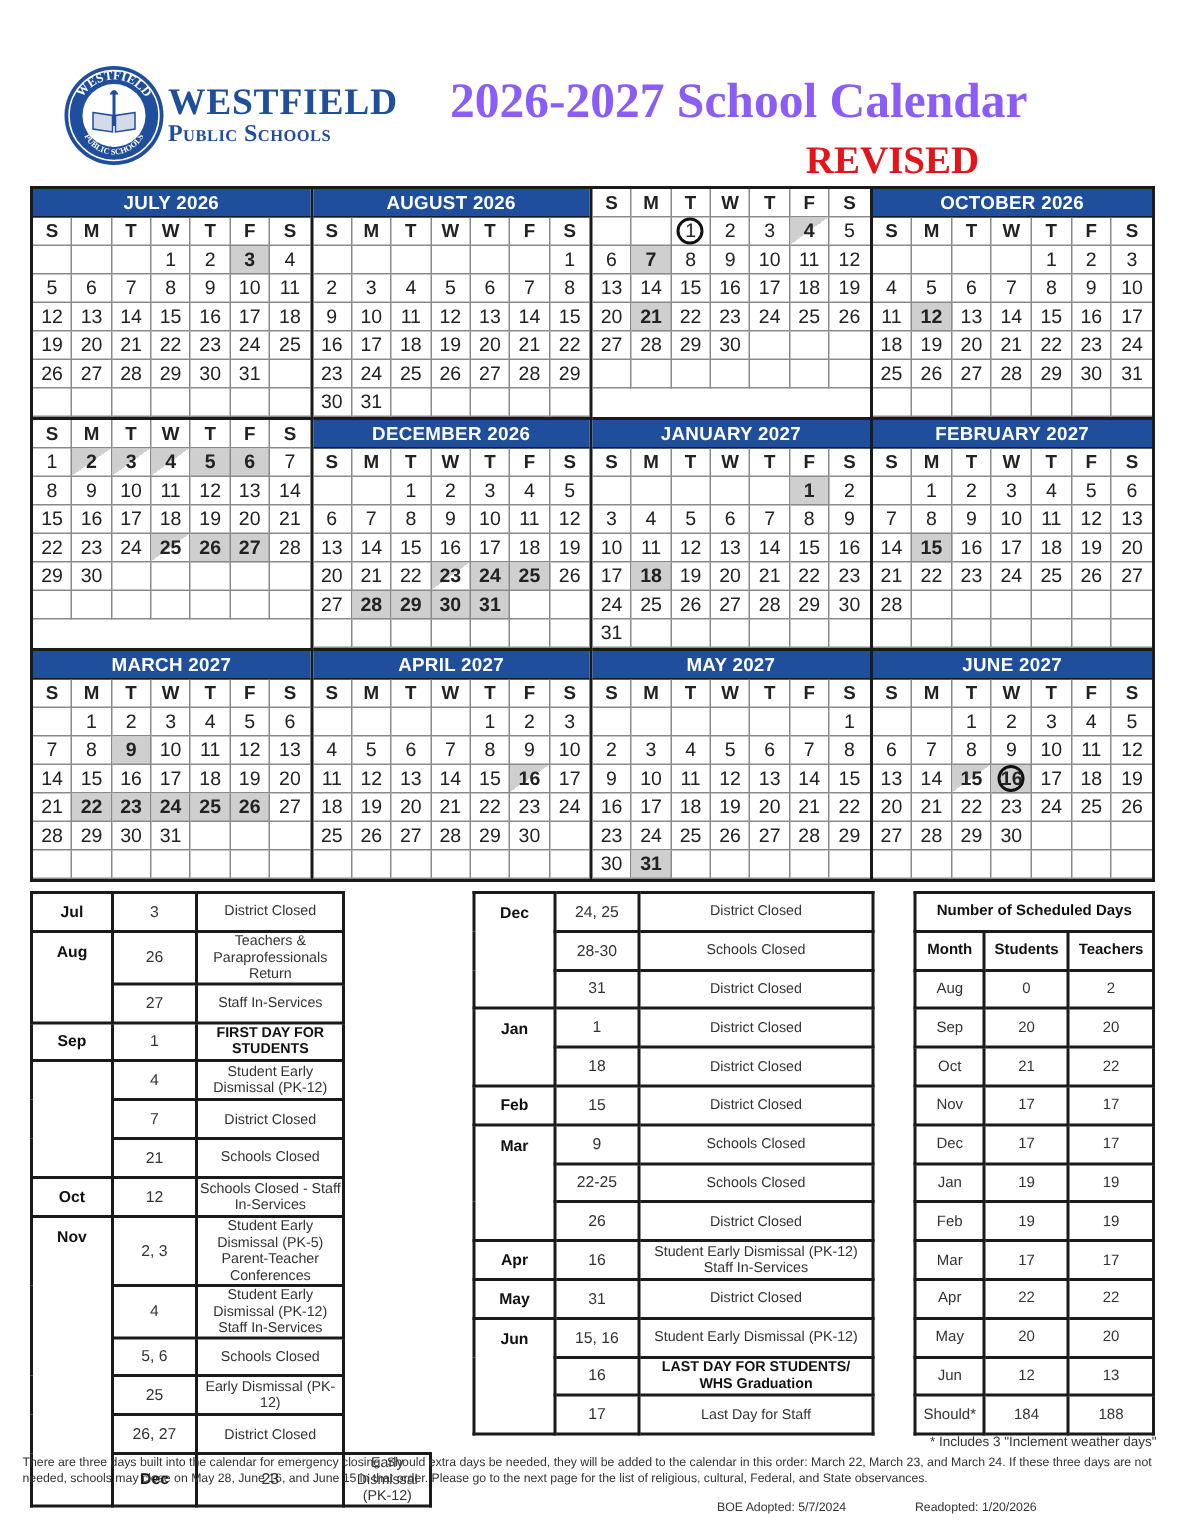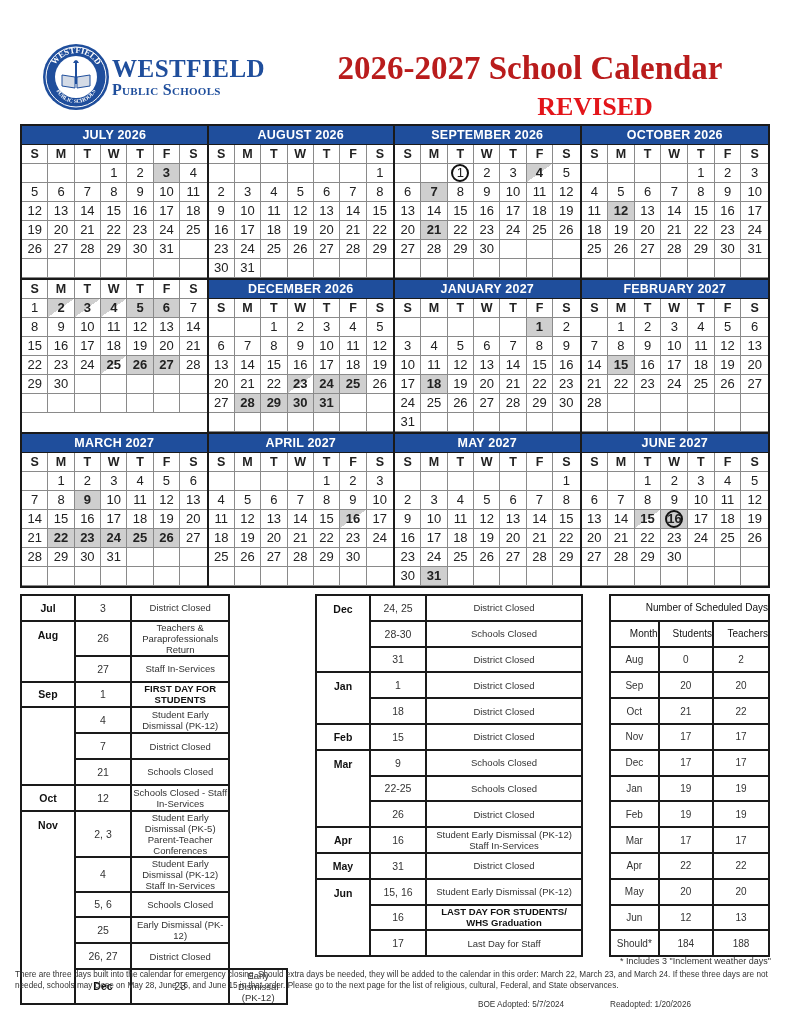--- a/index.html
+++ b/index.html
@@ -4,21 +4,21 @@
 <style>
   * { box-sizing: border-box; margin: 0; padding: 0; }
   html, body { width: 791px; height: 1024px; background: #ffffff; overflow: hidden; }
   body { position: relative; font-family: "Liberation Sans", sans-serif; color: #222; }
 
   
   .logo { position: absolute; left: 42px; top: 43px; width: 68px; height: 68px; }
   .logo-text { position: absolute; left: 112px; top: 56px; color: #1f4e9c; font-family: "Liberation Serif", serif; font-weight: bold; line-height: 1; }
   .logo-text .l1 { font-size: 25px; letter-spacing: 0.5px; }
   .logo-text .l2 { font-size: 16px; margin-top: 1px; font-variant: small-caps; letter-spacing: 0.3px; }
-  .title { position: absolute; left: 300px; top: 50px; width: 460px; text-align: center; font-family: "Liberation Serif", serif; font-weight: bold; font-size: 33px; color: #b91c1c; white-space: nowrap; }
+  .title { position: absolute; left: 300px; top: 50px; width: 460px; font-family: "Liberation Serif", serif; font-weight: bold; font-size: 33px; color: #8b5cf6; white-space: nowrap; }
   .revised { position: absolute; left: 300px; top: 92px; width: 460px; text-align: center; font-family: "Liberation Serif", serif; font-weight: bold; font-size: 26px; color: #e3151a; padding-left: 130px; }
 
   
   .calendar { position: absolute; left: 20px; top: 124px; width: 750px; border: 2px solid #1a1a1a; display: grid; grid-template-columns: repeat(4, 1fr); }
   .month { border-right: 2px solid #1a1a1a; border-bottom: 2px solid #1a1a1a; }
   .month:nth-child(4n) { border-right: none; }
   .month:nth-last-child(-n+4) { border-bottom: none; }
   .month-head { height: 19px; background: #1f4e9c; color: #fff; font-weight: bold; font-size: 12.5px; text-align: center; line-height: 19px; border-bottom: 1px solid #1a1a1a; letter-spacing: 0.2px; }
   .grid { display: grid; grid-template-columns: repeat(7, 1fr); }
   .cell { height: 19px; border-right: 1px solid #8a8a8a; border-bottom: 1px solid #8a8a8a; font-size: 13px; text-align: center; line-height: 18px; position: relative; color: #222; }
@@ -37,21 +37,21 @@
   .ev-table td.d { font-size: 10.5px; }
   .ev-table td.b { font-weight: bold; color: #111; }
   #ev-left { left: 20px; top: 594px; width: 268px; }
   #ev-mid { left: 315px; top: 594px; width: 268px; }
   .ev-table col.c1 { width: 54px; }
   .ev-table col.c2 { width: 56px; }
   .ev-table tr { height: 25.8px; }
 
   #days { left: 609px; top: 594px; width: 161px; font-size: 10px; }
   #days tr { height: 25.8px; }
-  #days th { font-weight: normal; color: #111; font-size: 10px; text-align: right; }
+  #days th { font-weight: bold; color: #111; font-size: 10px; }
   #days td { font-size: 10px; }
   .days-note { position: absolute; left: 620px; top: 956px; font-size: 9px; color: #333; white-space: nowrap; }
 
   .footnote { position: absolute; left: 15px; top: 970px; width: 770px; font-size: 8.2px; line-height: 10.5px; color: #333; }
   .adopt { position: absolute; top: 1000px; font-size: 8.2px; color: #333; }
   #boe { left: 478px; }
   #readopt { left: 610px; }
 </style>
 </head>
 <body>
@@ -183,21 +183,20 @@
         <div class="cell">30</div>
         <div class="cell">31</div>
         <div class="cell"></div>
         <div class="cell"></div>
         <div class="cell"></div>
         <div class="cell"></div>
         <div class="cell"></div>
       </div>
     </div>
     <div class="month">
-      <div class="month-head">SEPTEMBER 2026</div>
       <div class="grid">
         <div class="cell dow">S</div>
         <div class="cell dow">M</div>
         <div class="cell dow">T</div>
         <div class="cell dow">W</div>
         <div class="cell dow">T</div>
         <div class="cell dow">F</div>
         <div class="cell dow">S</div>
         <div class="cell"></div>
         <div class="cell"></div>

